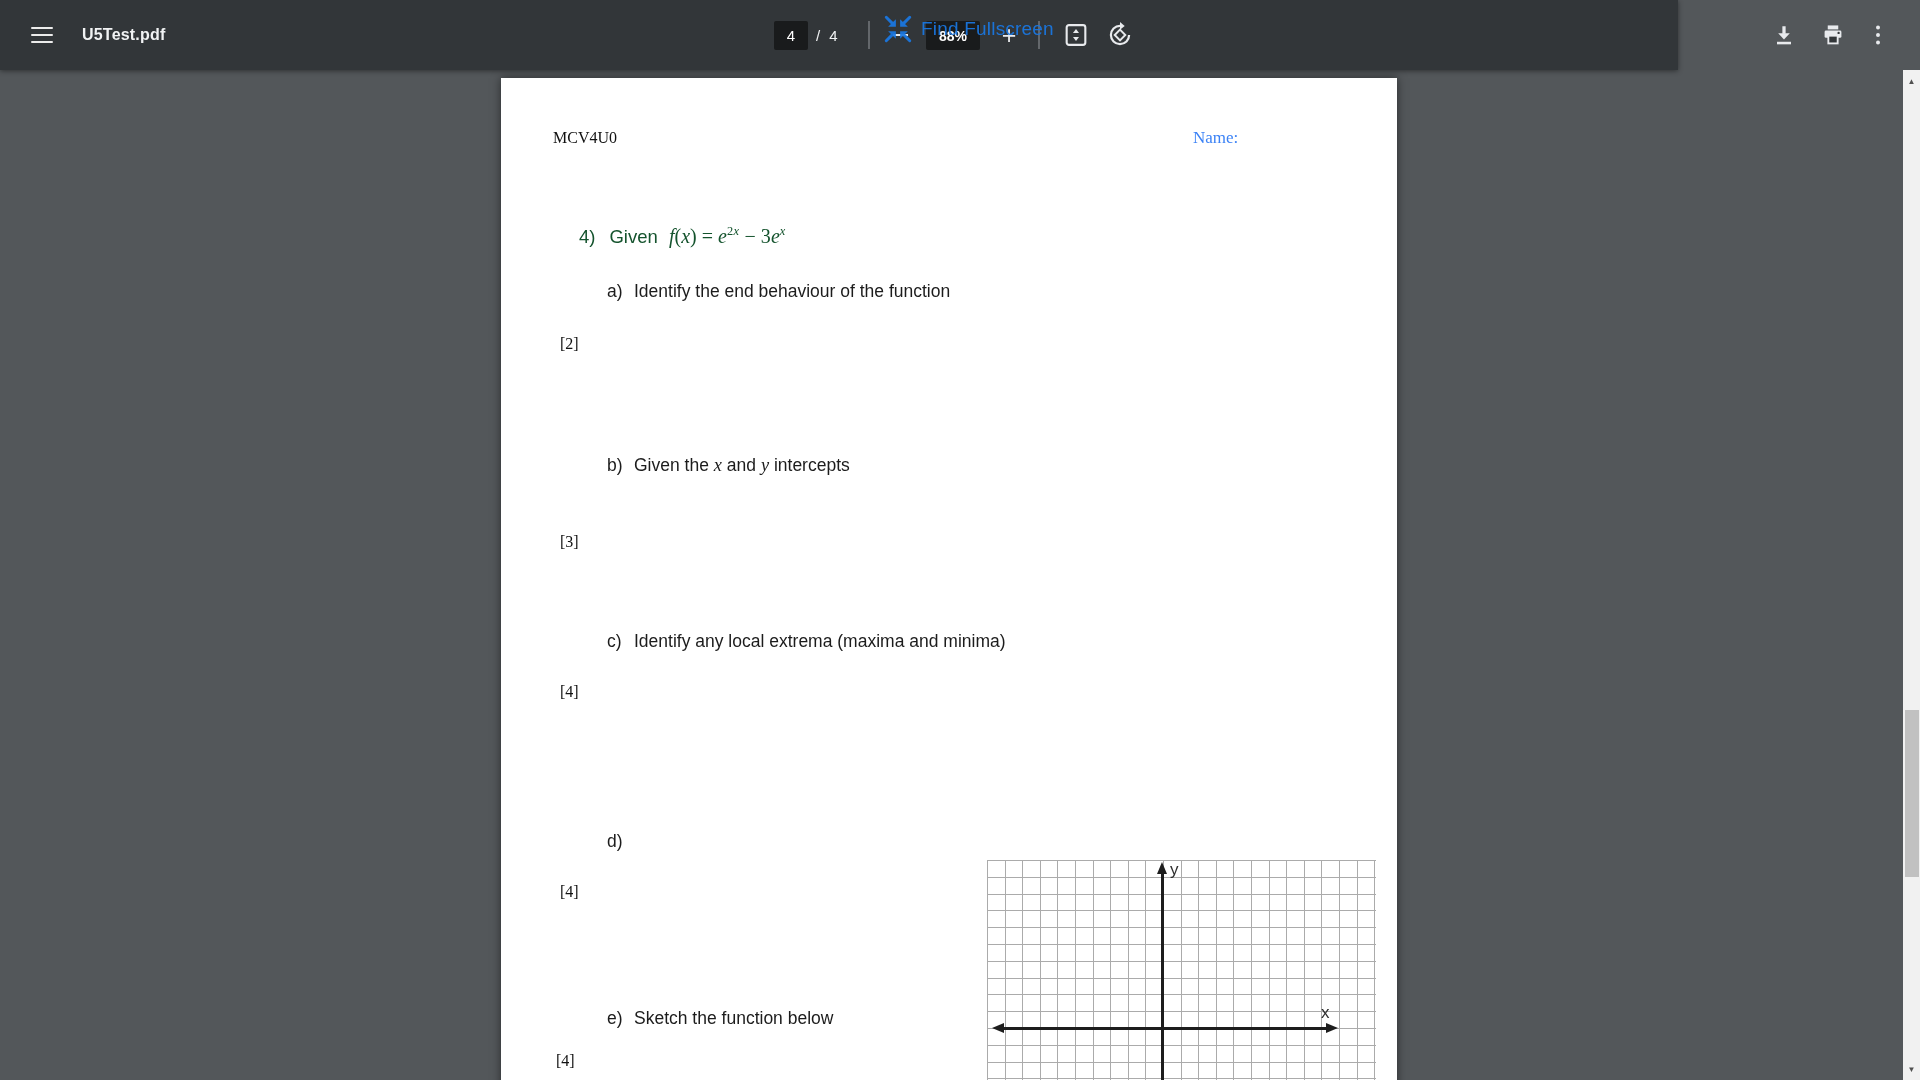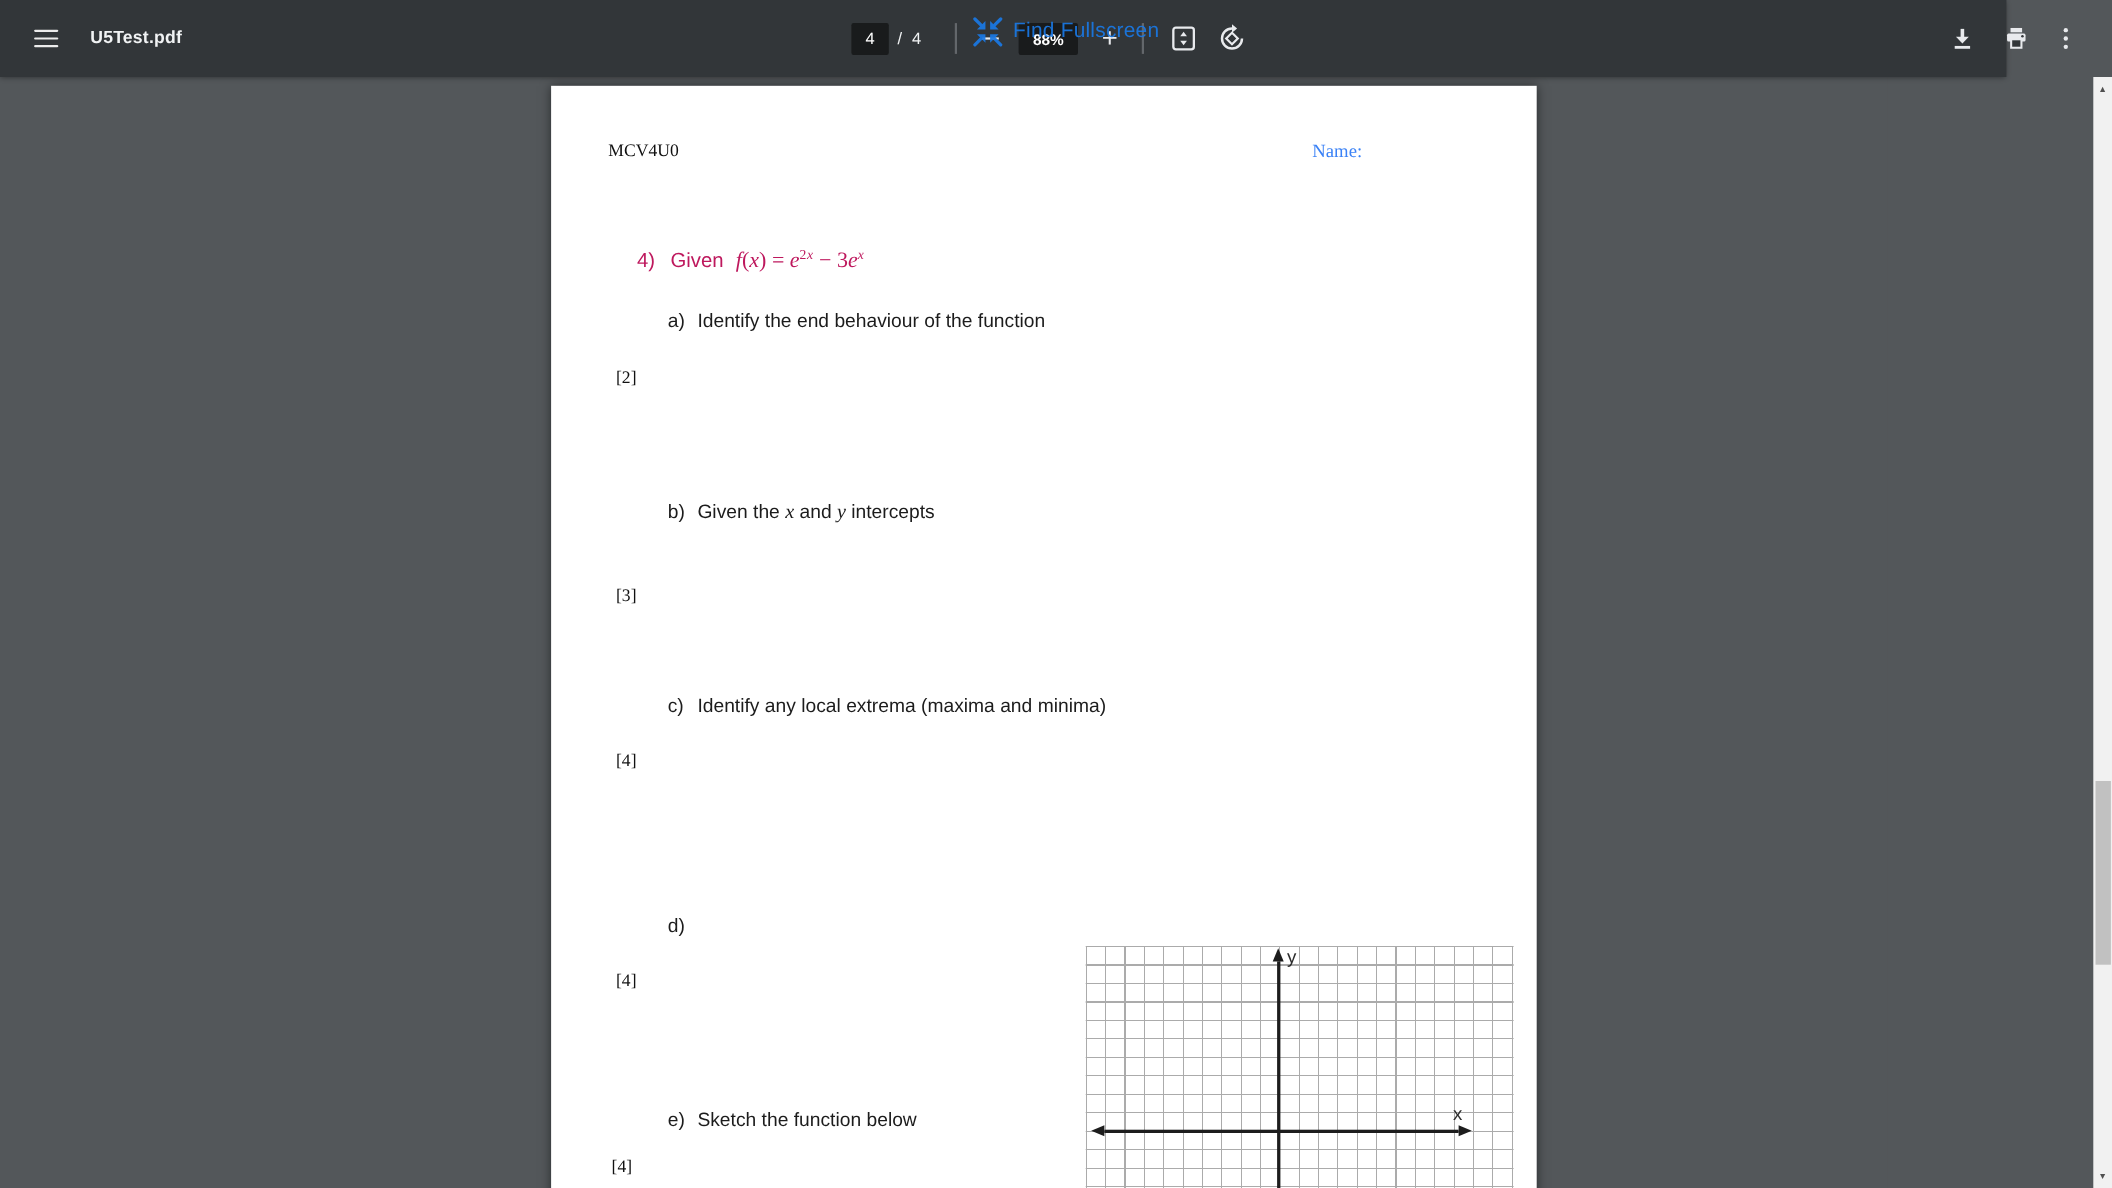--- a/index.html
+++ b/index.html
@@ -1,20 +1,20 @@
 <!DOCTYPE html>
 <html><head>
 <meta charset="utf-8">
 <style>
   * { margin:0; padding:0; box-sizing:border-box; }
   html,body { width:1920px; height:1080px; overflow:hidden; background:#53575a;
               font-family:"Liberation Sans", sans-serif; }
 
   
-  .toolbar { position:absolute; left:0; top:0; width:1824px; height:70px;
+  .toolbar { position:absolute; left:0; top:0; width:1678px; height:70px;
              background:#323639; z-index:20; box-shadow:0 1px 5px rgba(0,0,0,.45); }
   .toolbar .abs { position:absolute; }
 
   .hamburger-btn { left:22px; top:20px; width:44px; height:30px; cursor:pointer;
                    display:flex; flex-direction:column; justify-content:center; gap:4.5px; padding-left:9px; }
   .hamburger-btn .bar { width:22px; height:2.6px; background:#ececec; border-radius:1px; }
 
   .doc-title { left:82px; top:26px; color:#f1f3f4; font-size:16px; font-weight:700; letter-spacing:.2px; }
 
   .page-input { left:774px; top:21px; width:34px; height:29px; background:#191b1c; border:none;
@@ -52,21 +52,21 @@
   .viewer { position:absolute; left:0; top:70px; width:1716px; height:1010px; background:#53575a; }
 
   .page { position:absolute; left:501px; top:8px; width:896px; height:1100px; background:#ffffff;
           box-shadow:0 0 9px rgba(0,0,0,.5); }
   .page .abs { position:absolute; }
 
   .serif { font-family:"Liberation Serif", serif; }
   .course    { left:52px;  top:51px;  font-size:16px; color:#111; }
   .name-label{ left:692px; top:50px;  font-size:17px; color:#3b82f6; }
 
-  .q-line { left:78px; top:146px; font-size:18.5px; color:#be185d; white-space:nowrap; }
+  .q-line { left:78px; top:146px; font-size:18.5px; color:#14532d; white-space:nowrap; }
   .q-num  { margin-right:14px; }
   .q-lead { margin-right:6px; }
   .math   { font-family:"Liberation Serif", serif; font-size:20px; }
   .math .it, .part-text .it { font-style:italic; font-family:"Liberation Serif", serif; }
   .part-text .it { font-size:105%; }
   .sup { font-size:62%; vertical-align:super; letter-spacing:.5px; }
 
   .part-row { display:flex; white-space:nowrap; font-size:17.5px; color:#1c1c1c; }
   .part-label { width:27px; flex:0 0 27px; }
   .row-a { left:106px; top:203px; }

